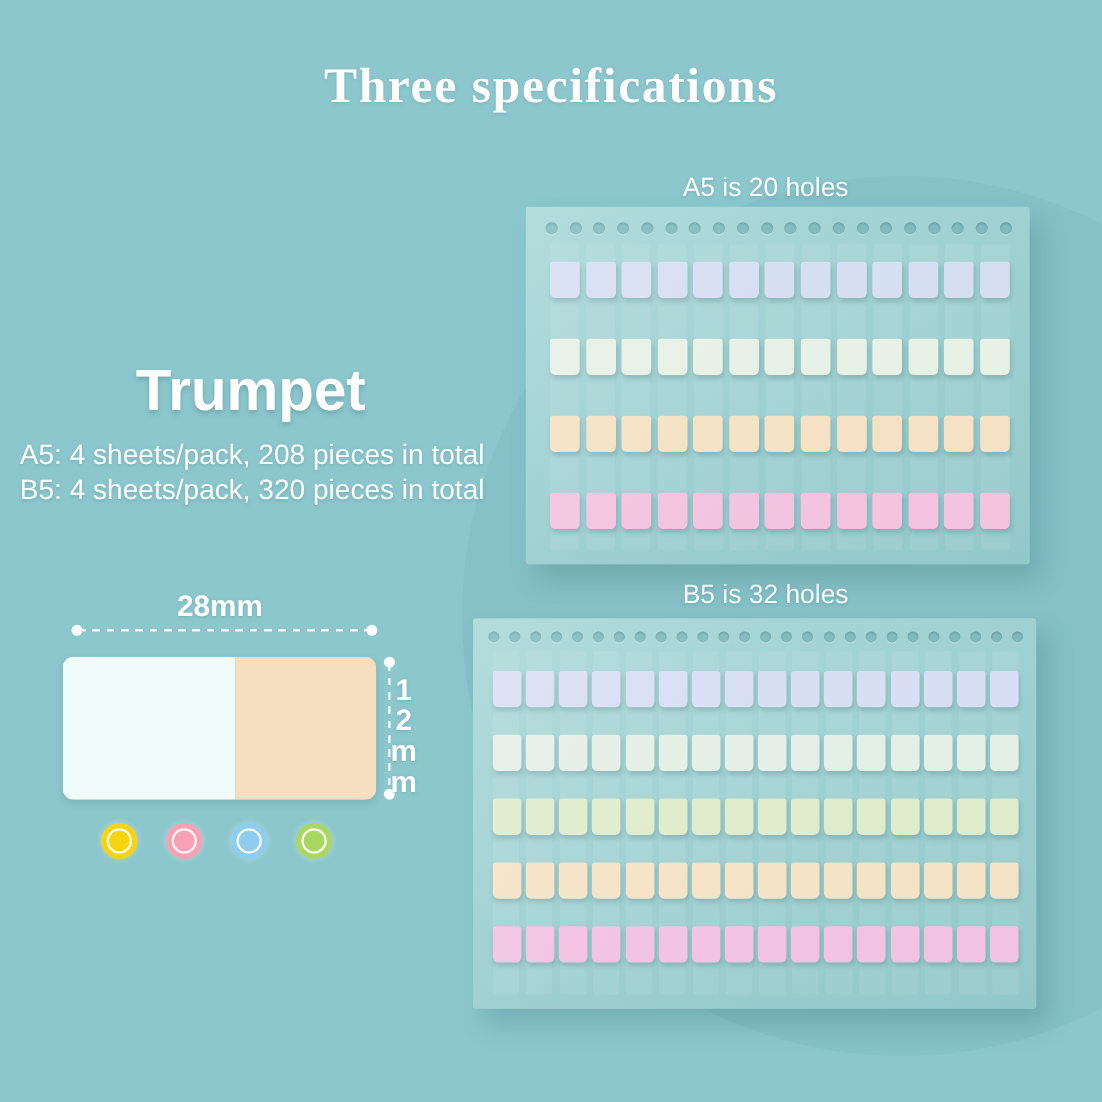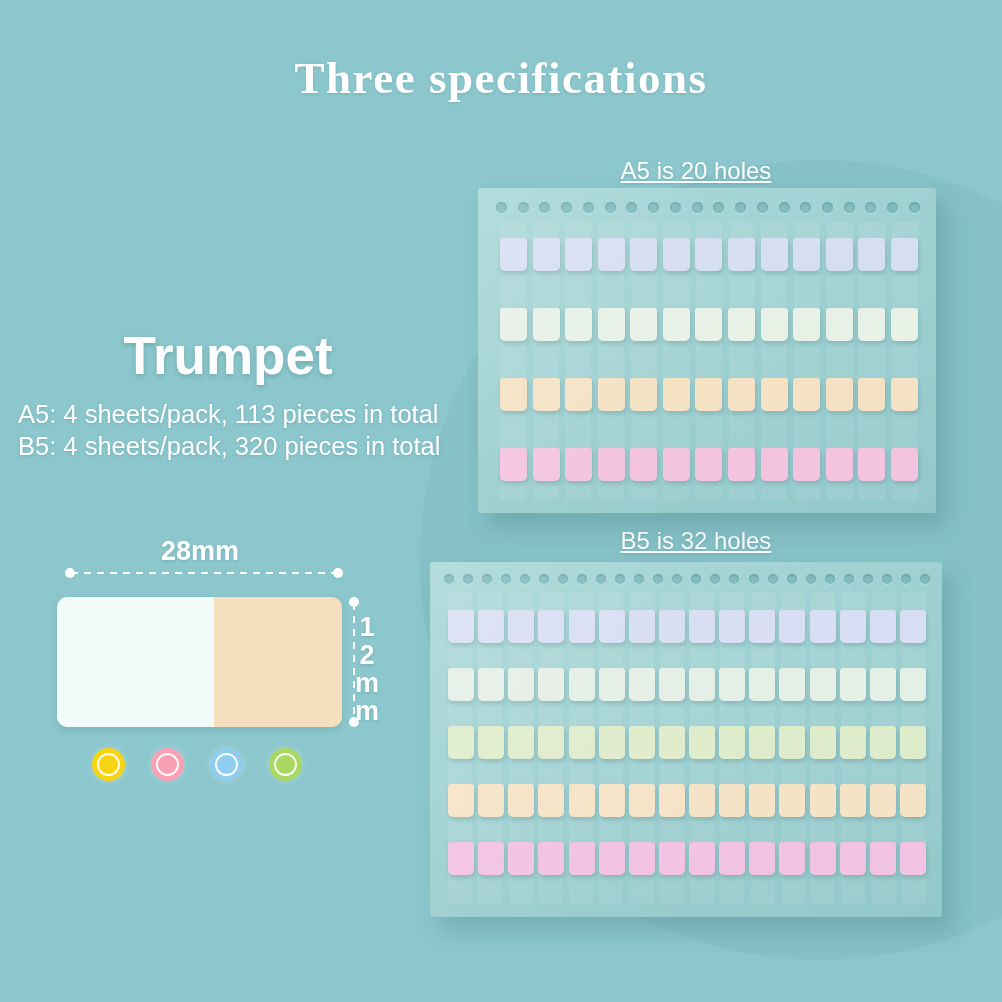--- a/index.html
+++ b/index.html
@@ -70,21 +70,21 @@
     position: absolute;
     width: 1002px;
     left: 0;
     text-align: center;
     font-size: 24px;
     color: #ffffff;
     text-shadow: 0 1px 3px rgba(70,130,135,0.35);
   }
   #label-a5 { top: 157px; }
   #label-b5 { top: 527px; }
-  #label-a5 .lbl, #label-b5 .lbl { margin-left: 390px; text-decoration: underline; }
+  #label-a5 .lbl, #label-b5 .lbl { margin-left: 390px; }
 
   
   .sheet {
     position: absolute;
     background: linear-gradient(160deg, #a6d6d6 0%, #9ed0d1 45%, #93c8ca 100%);
     border-radius: 3px;
     box-shadow: 10px 14px 22px rgba(70,120,125,0.30);
     overflow: hidden;
   }
   .sheet::after {
@@ -270,21 +270,21 @@
   }
 </style>
 </head>
 <body>
 
 <div id="bg-circle"></div>
 
 <div id="page-title">Three specifications</div>
 
 <div id="trumpet-title">Trumpet</div>
-<div class="spec-line" id="spec-line-a5">A5: 4 sheets/pack, 113 pieces in total</div>
+<div class="spec-line" id="spec-line-a5">A5: 4 sheets/pack, 208 pieces in total</div>
 <div class="spec-line" id="spec-line-b5">B5: 4 sheets/pack, 320 pieces in total</div>
 
 <div class="sheet-label" id="label-a5"><span class="lbl">A5 is 20 holes</span></div>
 <div class="sheet-label" id="label-b5"><span class="lbl">B5 is 32 holes</span></div>
 
 <div class="sheet" id="sheet-a5">
   <div class="holes-row" id="holes-a5">
       <span class="hole"></span>
       <span class="hole"></span>
       <span class="hole"></span>

